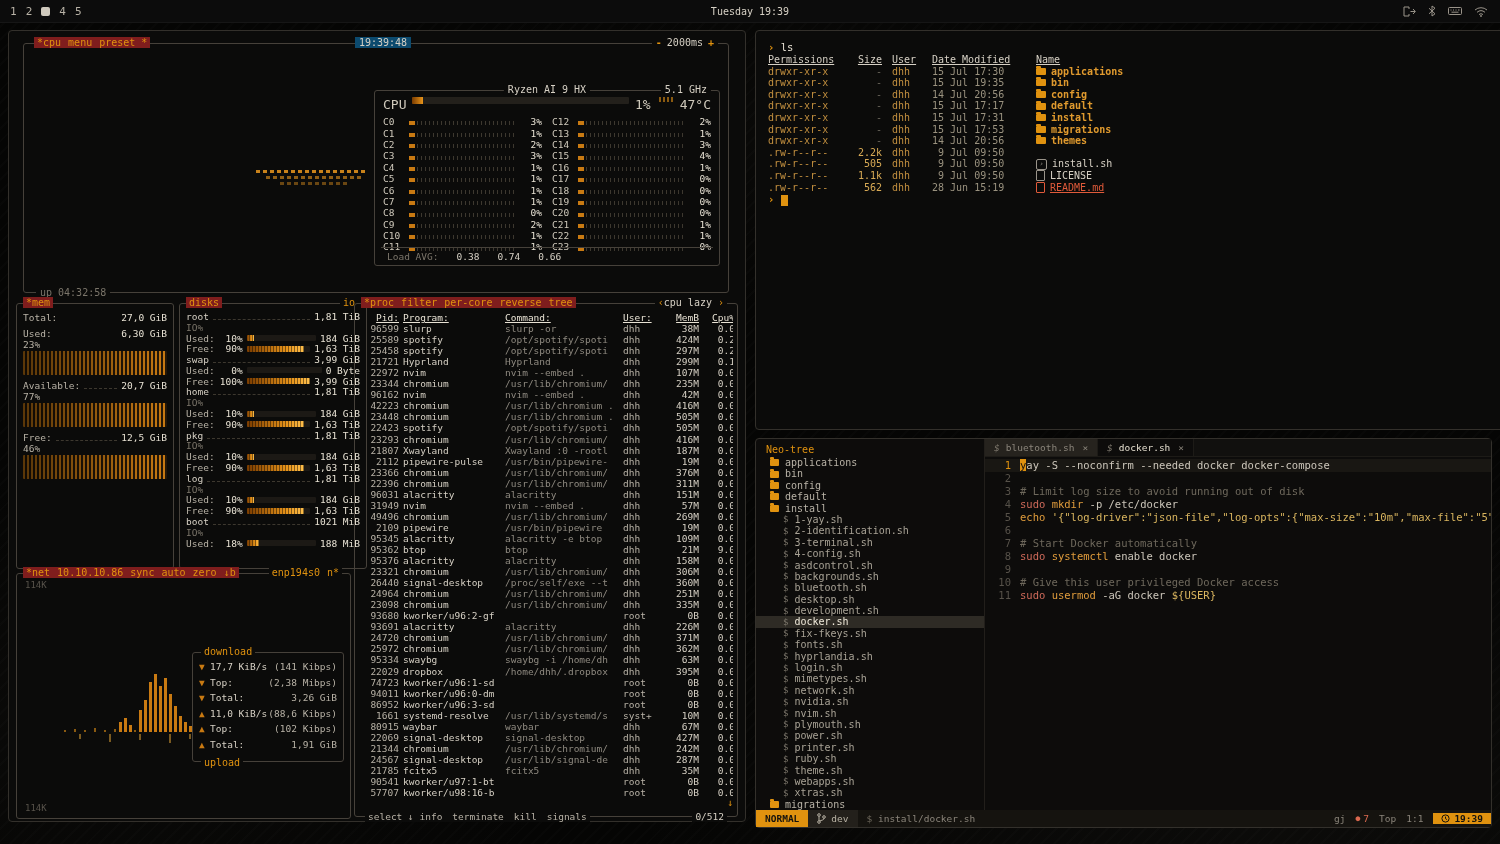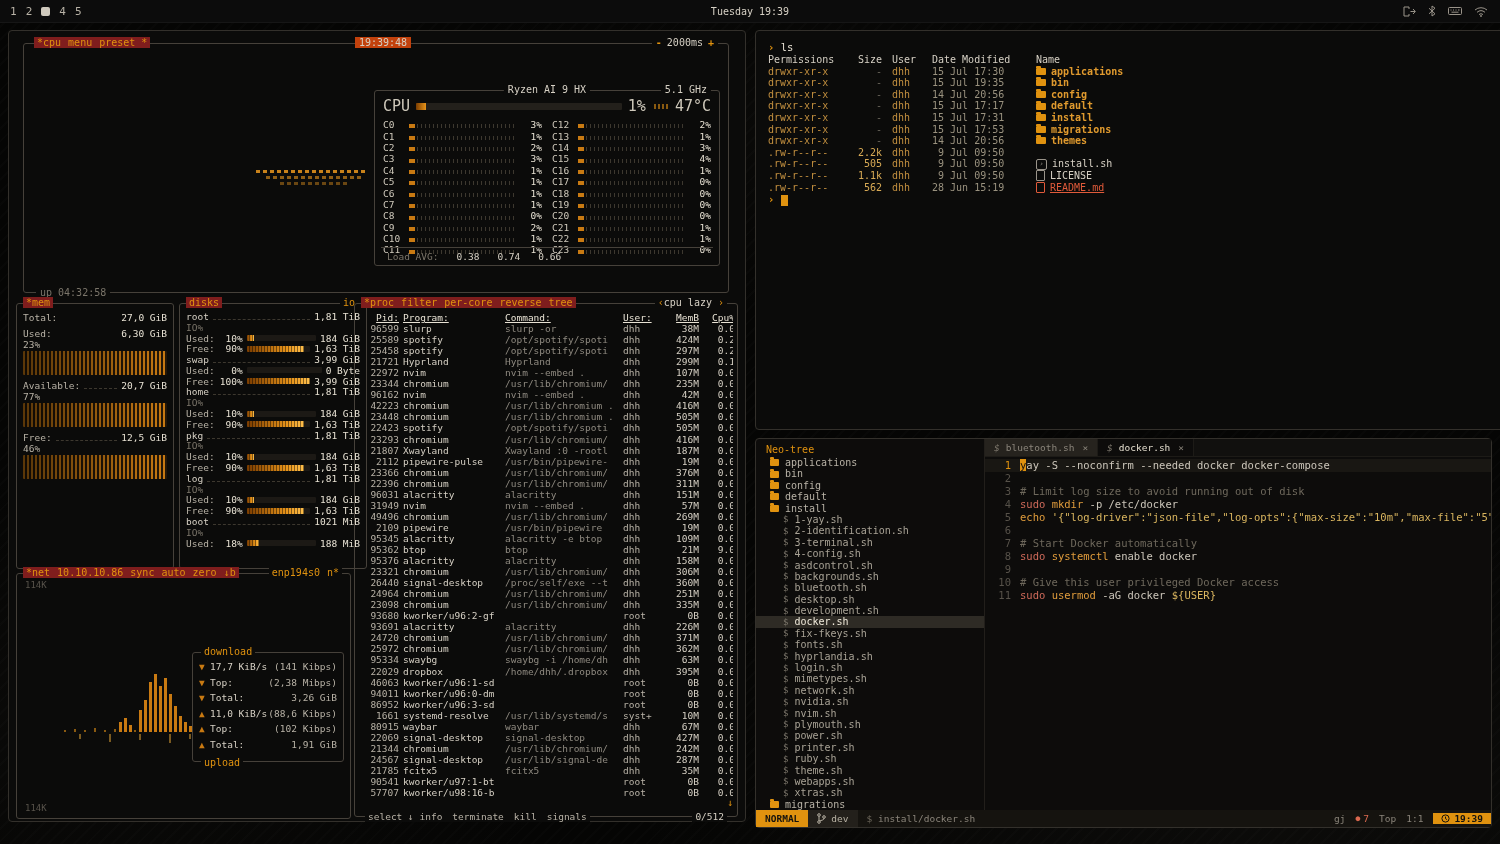--- a/index.html
+++ b/index.html
@@ -33,31 +33,31 @@
   #win-btop{left:8px;top:30px;width:738px;height:792px;font-size:10px}
   #win-term{left:755px;top:30px;width:849px;height:400px}
   #win-nvim{left:755px;top:438px;width:737px;height:390px}
   
   .bbox{position:absolute;border:1px solid var(--bborder);border-radius:3px;box-sizing:border-box}
   .btitle{position:absolute;top:-7px;display:flex;gap:7px;background:#7f1d1d;padding:0 3px;color:var(--orange);white-space:nowrap;z-index:2}
   .btoken{color:var(--orange)}
   .leader{flex:1;border-bottom:1px dashed #3d382f;height:6px;margin:0 4px;min-width:4px}
   
   #cpu-box{left:14px;top:12px;width:706px;height:250px}
-  .cpu-clock{position:absolute;top:-7px;left:47%;background:#c2410c;padding:0 4px;color:#d6d0c4}
+  .cpu-clock{position:absolute;top:-7px;left:47%;background:#0c4a6e;padding:0 4px;color:#d6d0c4}
   .cpu-interval{position:absolute;top:-7px;right:10px;background:#0b0b0a;padding:0 4px;color:#d6d0c4;display:flex;gap:5px}
   .cpu-interval .pm{color:var(--orange);font-weight:bold}
   .uptime{position:absolute;bottom:-6px;left:12px;background:#0b0b0a;padding:0 4px;color:var(--dim)}
   .cpu-hist{position:absolute;left:16px;top:20px;width:330px;height:215px}
   .dashline{position:absolute;height:3px;background:repeating-linear-gradient(90deg,#c9821a 0 4px,transparent 4px 7px)}
   
   .ryzen{position:absolute;left:350px;top:46px;width:344px;height:174px;border:1px solid var(--bborder);border-radius:3px}
   .rtitle{position:absolute;top:-7px;left:50%;transform:translateX(-50%);background:#0b0b0a;padding:0 4px;color:#d6d0c4;white-space:nowrap}
   .rfreq{position:absolute;top:-7px;right:8px;background:#0b0b0a;padding:0 4px;color:#d6d0c4}
-  .cpu-total-row{display:flex;align-items:center;padding:6px 8px 2px 8px;font-size:15px}
+  .cpu-total-row{display:flex;align-items:flex-start;padding:6px 8px 2px 8px;font-size:13px}
   .cpu-meter{flex:1;height:7px;background:#23201b;margin:0 6px;border-radius:1px;position:relative;overflow:hidden}
   .cpu-meter i{position:absolute;left:0;top:0;bottom:0;width:5%;background:linear-gradient(90deg,#7a3c00,#e8941a)}
   .temp-dots{width:16px;height:5px;margin:0 5px 0 8px;background:repeating-linear-gradient(90deg,#8a5a10 0 2px,transparent 2px 4px)}
   .cores{display:flex;padding:2px 8px 0 8px;gap:10px}
   .cores .col{flex:1}
   .core-row{display:flex;align-items:center;height:11.4px;font-size:9.5px}
   .core-name{width:24px;color:#cfc9bb}
   .core-meter{flex:1;height:4px;margin:0 4px 2px 2px;align-self:end;
     background:repeating-linear-gradient(90deg,#3d382f 0 1px,transparent 1px 4px);position:relative}
   .core-meter::before{content:"";position:absolute;left:0;bottom:0;width:6px;height:4px;background:#c97a12}
@@ -123,21 +123,21 @@
   .prow.phead span{color:#e8e2d4;text-decoration:underline}
   .pfoot{position:absolute;bottom:-6px;left:10px;background:#0b0b0a;padding:0 3px;display:flex;gap:10px;color:#b8b2a6;font-size:9.5px}
   .pcount{position:absolute;bottom:-6px;right:10px;background:#0b0b0a;padding:0 3px;color:#d6d0c4;font-size:9.5px}
   .pscroll{position:absolute;right:4px;bottom:8px;color:var(--orange);font-size:10px}
   
   #win-term{padding:10px 12px;font-size:10.5px}
   .term-line{height:13px;line-height:13px;white-space:pre}
   .prompt{color:var(--orange);font-weight:bold}
   .term-cmd{color:#e8e2d4}
   .trow{display:grid;grid-template-columns:70px 34px 30px 94px 1fr;column-gap:10px;height:11.6px;line-height:11.6px;white-space:pre;font-size:10px}
-  .trow.thead span{color:#d6d0c4;}
+  .trow.thead span{color:#d6d0c4;text-decoration:underline}
   .tperms{color:#c28f3f}
   .tsize{text-align:right;color:#d8aa55}
   .trow.dir .tsize{color:#6b665c}
   .tuser{color:#c28f3f}
   .tdate{color:#9a927f}
   .tname{display:flex;align-items:center;gap:5px;color:#d6d0c4}
   .trow.dir .tname{color:#e09a2e;font-weight:bold}
   .trow.readme .tname{color:#e05a3a}
   .trow.readme .tname .nm{text-decoration:underline}
   .icon-folder{width:10px;height:7px;background:#e0920f;border-radius:1px;position:relative;flex:0 0 auto}
@@ -967,21 +967,21 @@
       </div>
       <div class="prow">
         <span class="ppid">22029</span>
         <span class="pprog">dropbox</span>
         <span class="pcmd">/home/dhh/.dropbox</span>
         <span class="puser">dhh</span>
         <span class="pmem">395M</span>
         <span class="pcpu">0.0</span>
       </div>
       <div class="prow">
-        <span class="ppid">46063</span>
+        <span class="ppid">74723</span>
         <span class="pprog">kworker/u96:1-sd</span>
         <span class="pcmd"></span>
         <span class="puser">root</span>
         <span class="pmem">0B</span>
         <span class="pcpu">0.0</span>
       </div>
       <div class="prow">
         <span class="ppid">94011</span>
         <span class="pprog">kworker/u96:0-dm</span>
         <span class="pcmd"></span>

